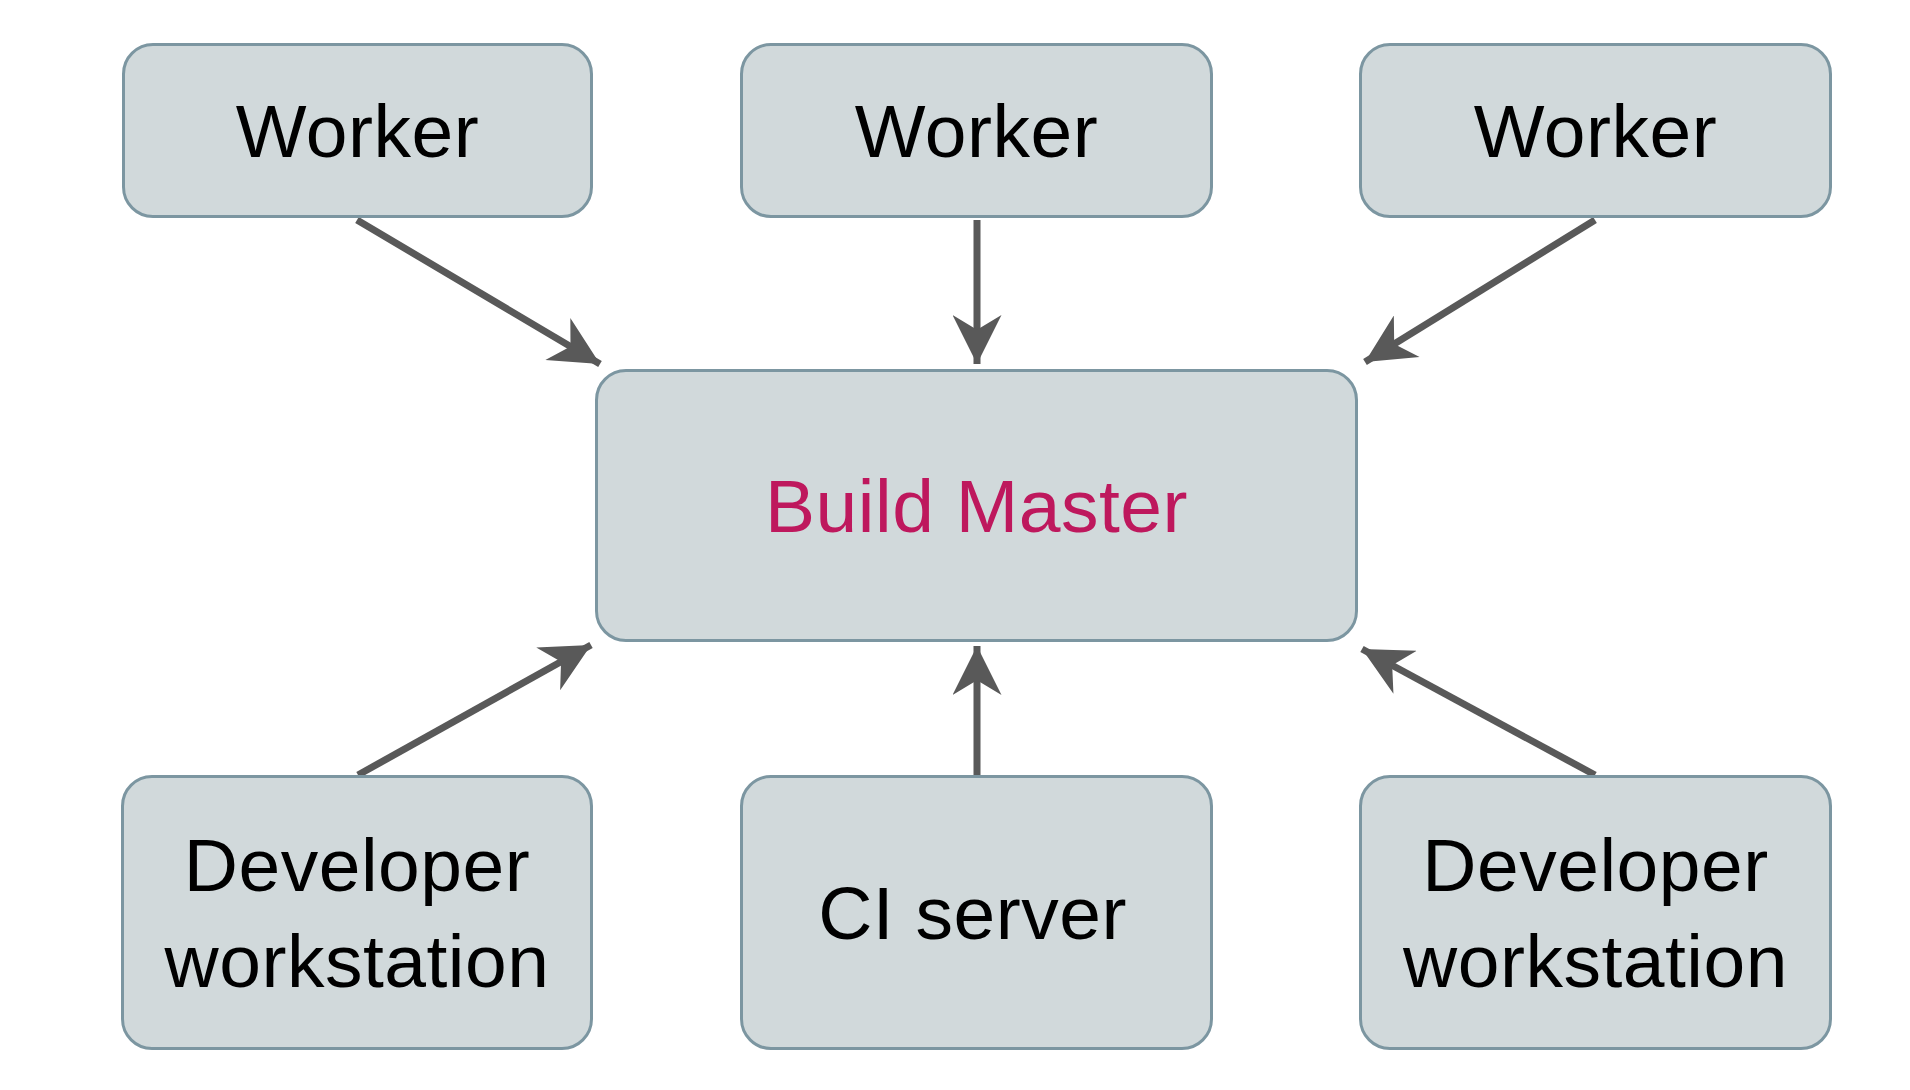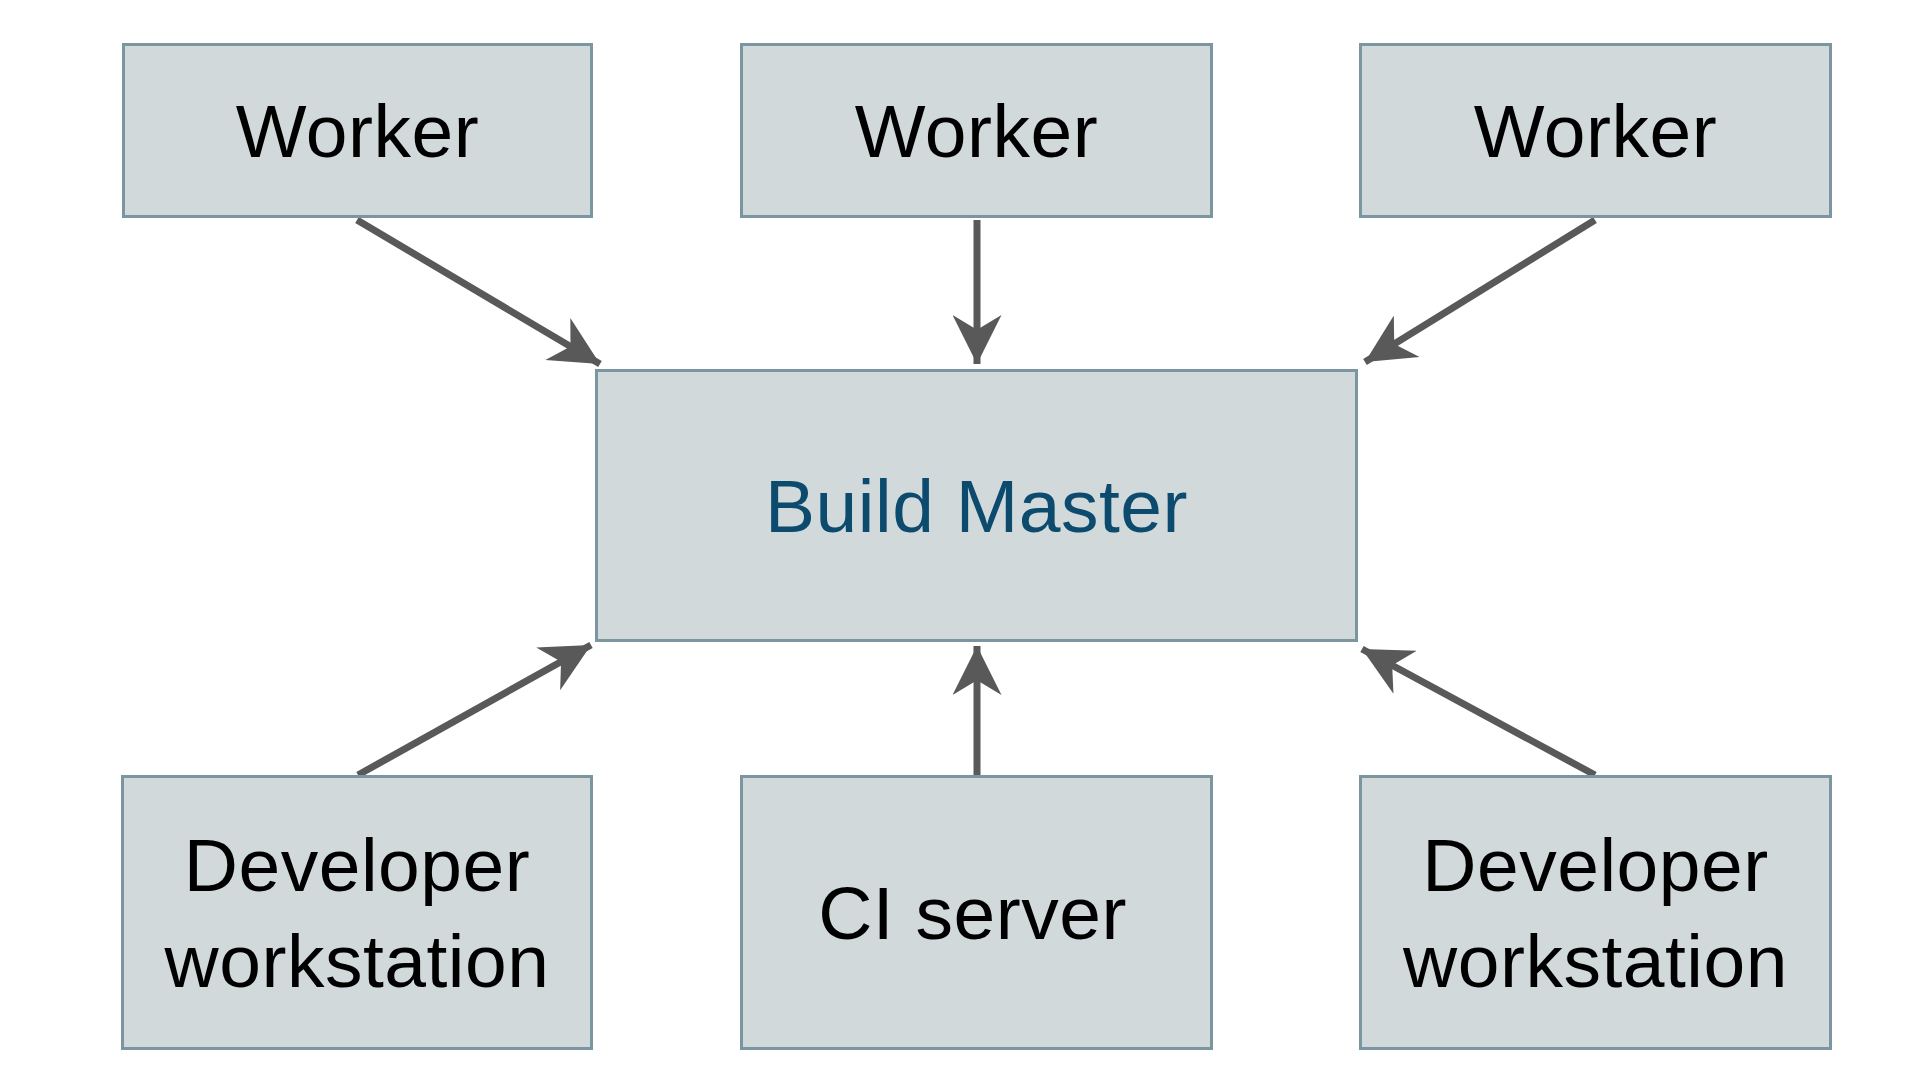--- a/index.html
+++ b/index.html
@@ -24,20 +24,21 @@
     pointer-events: none;
   }
   .node {
     position: absolute;
     box-sizing: border-box;
     display: flex;
     align-items: center;
     justify-content: center;
     text-align: center;
     padding: 0 20px;
+    border-radius: 31px;
   }
   .node-label {
     font-size: 75px;
     line-height: 1.28;
     letter-spacing: 0.5px;
     color: #000000;
   }
 </style>
 </head>
 <body>
@@ -66,21 +67,21 @@
 
   <div class="node" style="left: 740px; top: 43px; width: 473px; height: 175px; background: rgb(209, 217, 219); border: 3px solid rgb(124, 150, 161);">
     <span class="node-label" style="color: rgb(0, 0, 0);">Worker</span>
   </div>
 
   <div class="node" style="left: 1359px; top: 43px; width: 473px; height: 175px; background: rgb(209, 217, 219); border: 3px solid rgb(124, 150, 161);">
     <span class="node-label" style="color: rgb(0, 0, 0);">Worker</span>
   </div>
 
   <div class="node" style="left: 595px; top: 369px; width: 763px; height: 273px; background: rgb(209, 217, 219); border: 3px solid rgb(124, 150, 161);">
-    <span class="node-label" style="color: #0c4a6e;">Build Master</span>
+    <span class="node-label" style="color: #be185d;">Build Master</span>
   </div>
 
   <div class="node" style="left: 121px; top: 775px; width: 472px; height: 275px; background: rgb(209, 217, 219); border: 3px solid rgb(124, 150, 161);">
     <span class="node-label" style="color: rgb(0, 0, 0);">Developer workstation</span>
   </div>
 
   <div class="node" style="left: 740px; top: 775px; width: 473px; height: 275px; background: rgb(209, 217, 219); border: 3px solid rgb(124, 150, 161); padding-left: 12px;">
     <span class="node-label" style="color: rgb(0, 0, 0);">CI server</span>
   </div>
 

